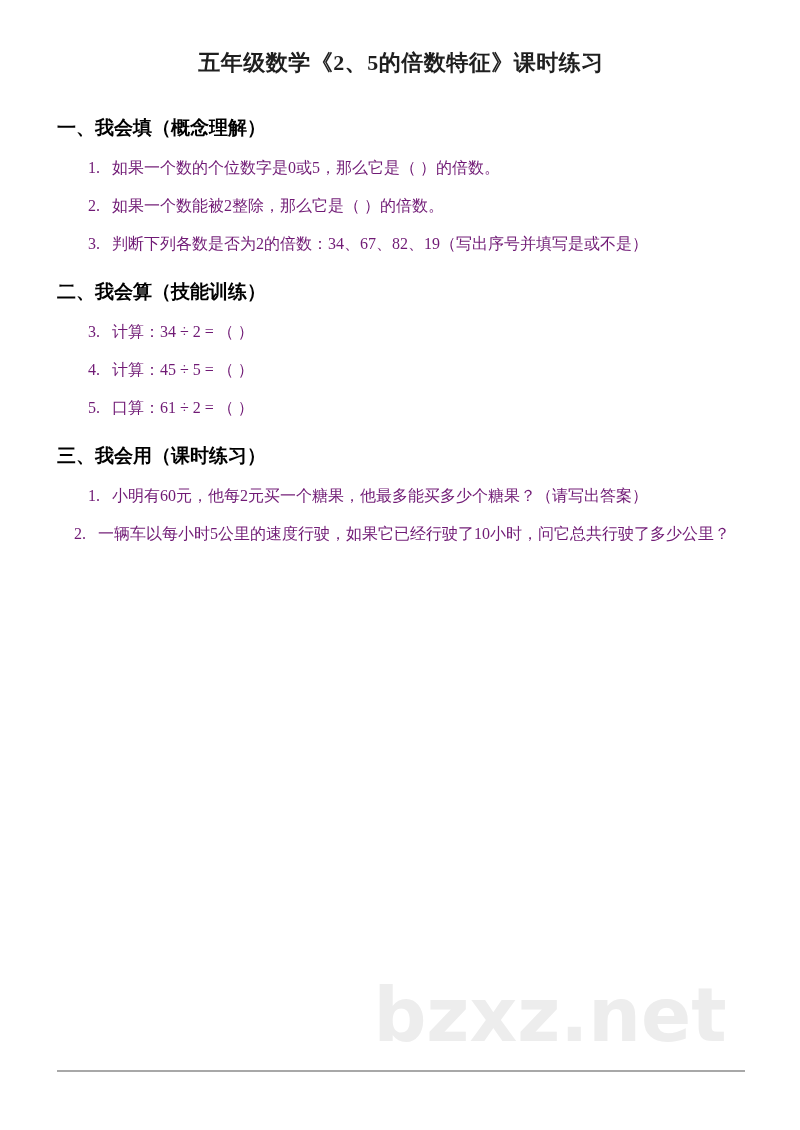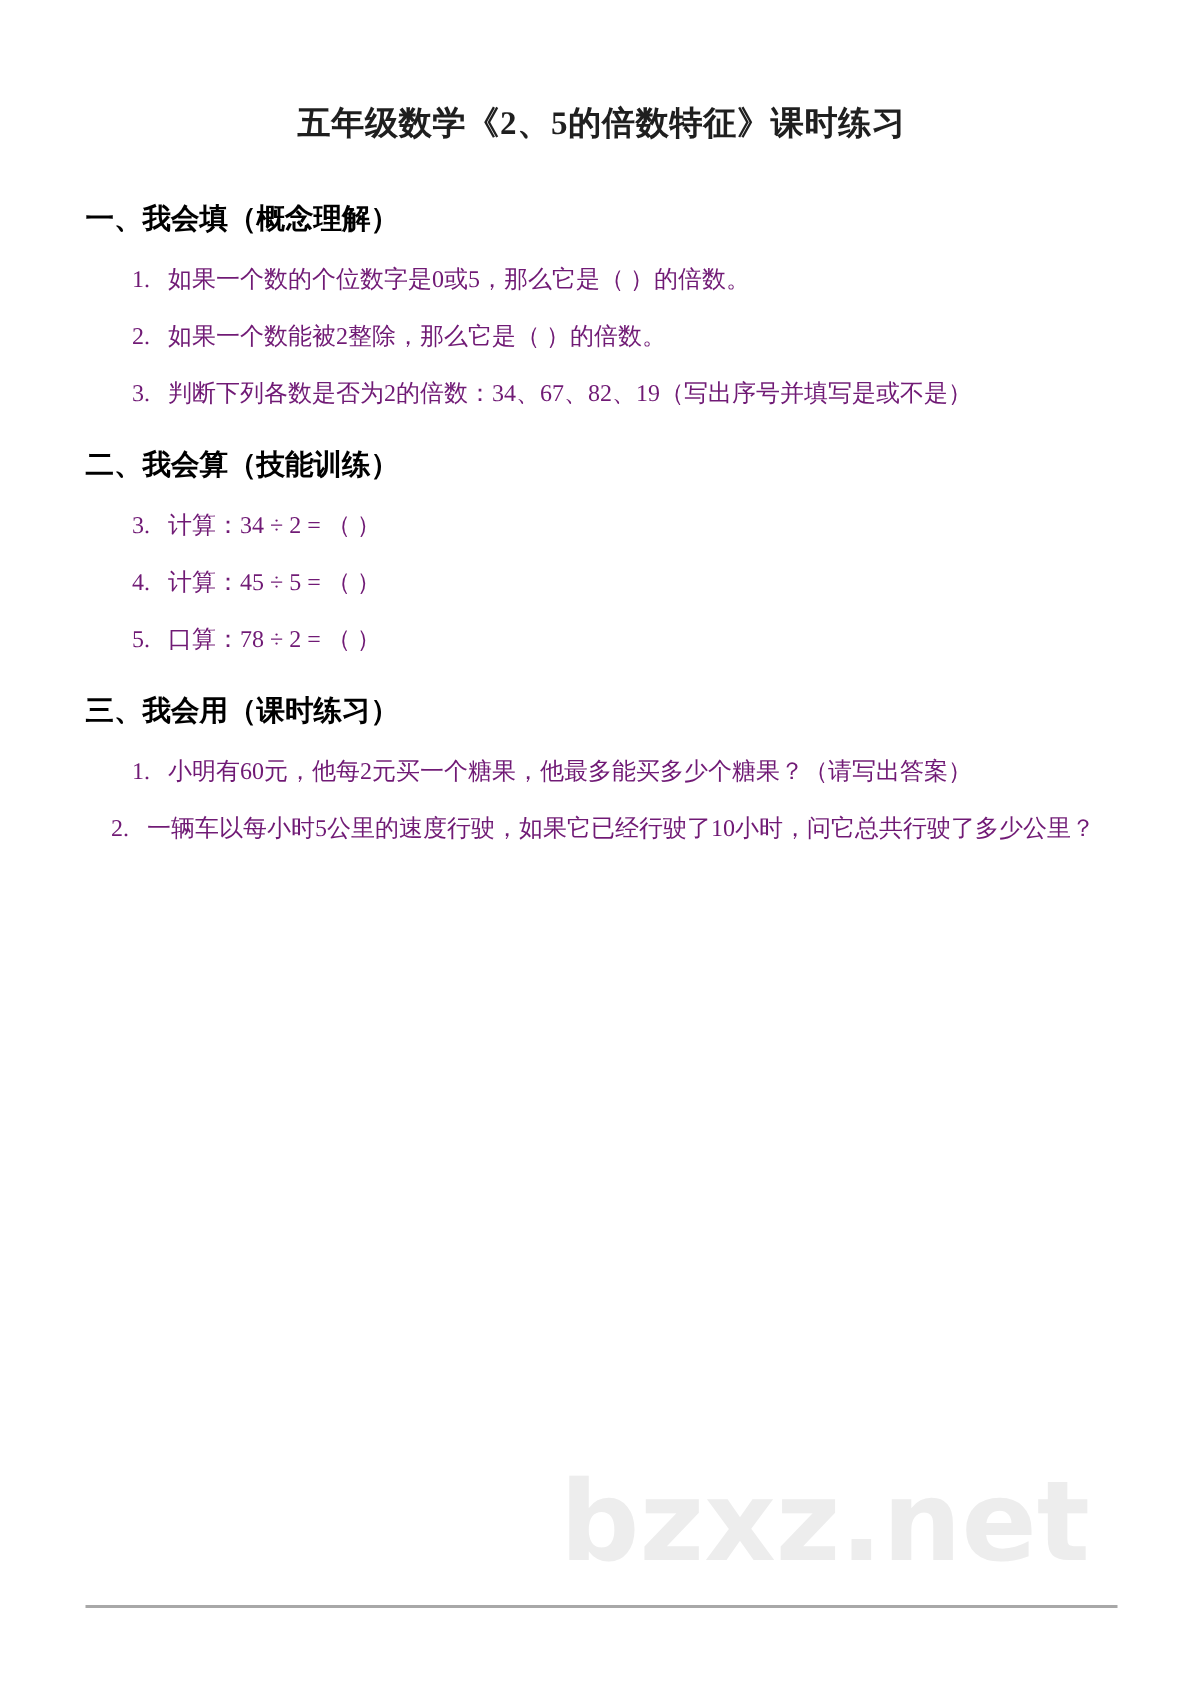--- a/index.html
+++ b/index.html
@@ -2,21 +2,21 @@
 <html><head>
 <meta charset="utf-8">
 <style>
   html,body{margin:0;padding:0;}
   body{
     width:800px;height:1130px;position:relative;overflow:hidden;
     background:#ffffff;
     font-family:"Liberation Serif","DejaVu Serif",serif;
     color:#333333;
   }
-  .content{padding:67px 55px 0 57px;}
+  .content{padding:48px 55px 0 57px;}
   .title{
     font-size:22px;line-height:30px;font-weight:bold;text-align:center;
     margin:0 0 37px 0;color:#1f1f1f;letter-spacing:0.5px;
   }
   .section-heading{
     font-size:19px;line-height:26px;font-weight:bold;
     margin:24px 0 16px 0;color:#000000;
   }
   .q{
     font-size:16px;line-height:22px;
@@ -63,21 +63,21 @@
 
   <section>
     <h2 class="section-heading">二、我会算（技能训练）</h2>
     <div class="q">
       <span class="num">3.</span><span class="txt">计算：34 ÷ 2 = （ ）</span>
     </div>
     <div class="q">
       <span class="num">4.</span><span class="txt">计算：45 ÷ 5 = （ ）</span>
     </div>
     <div class="q">
-      <span class="num">5.</span><span class="txt">口算：78 ÷ 2 = （ ）</span>
+      <span class="num">5.</span><span class="txt">口算：61 ÷ 2 = （ ）</span>
     </div>
   </section>
 
   <section>
     <h2 class="section-heading">三、我会用（课时练习）</h2>
     <div class="q">
       <span class="num">1.</span><span class="txt">小明有60元，他每2元买一个糖果，他最多能买多少个糖果？（请写出答案）</span>
     </div>
     <div class="q outdent">
       <span class="num">2.</span><span class="txt">一辆车以每小时5公里的速度行驶，如果它已经行驶了10小时，问它总共行驶了多少公里？</span>

